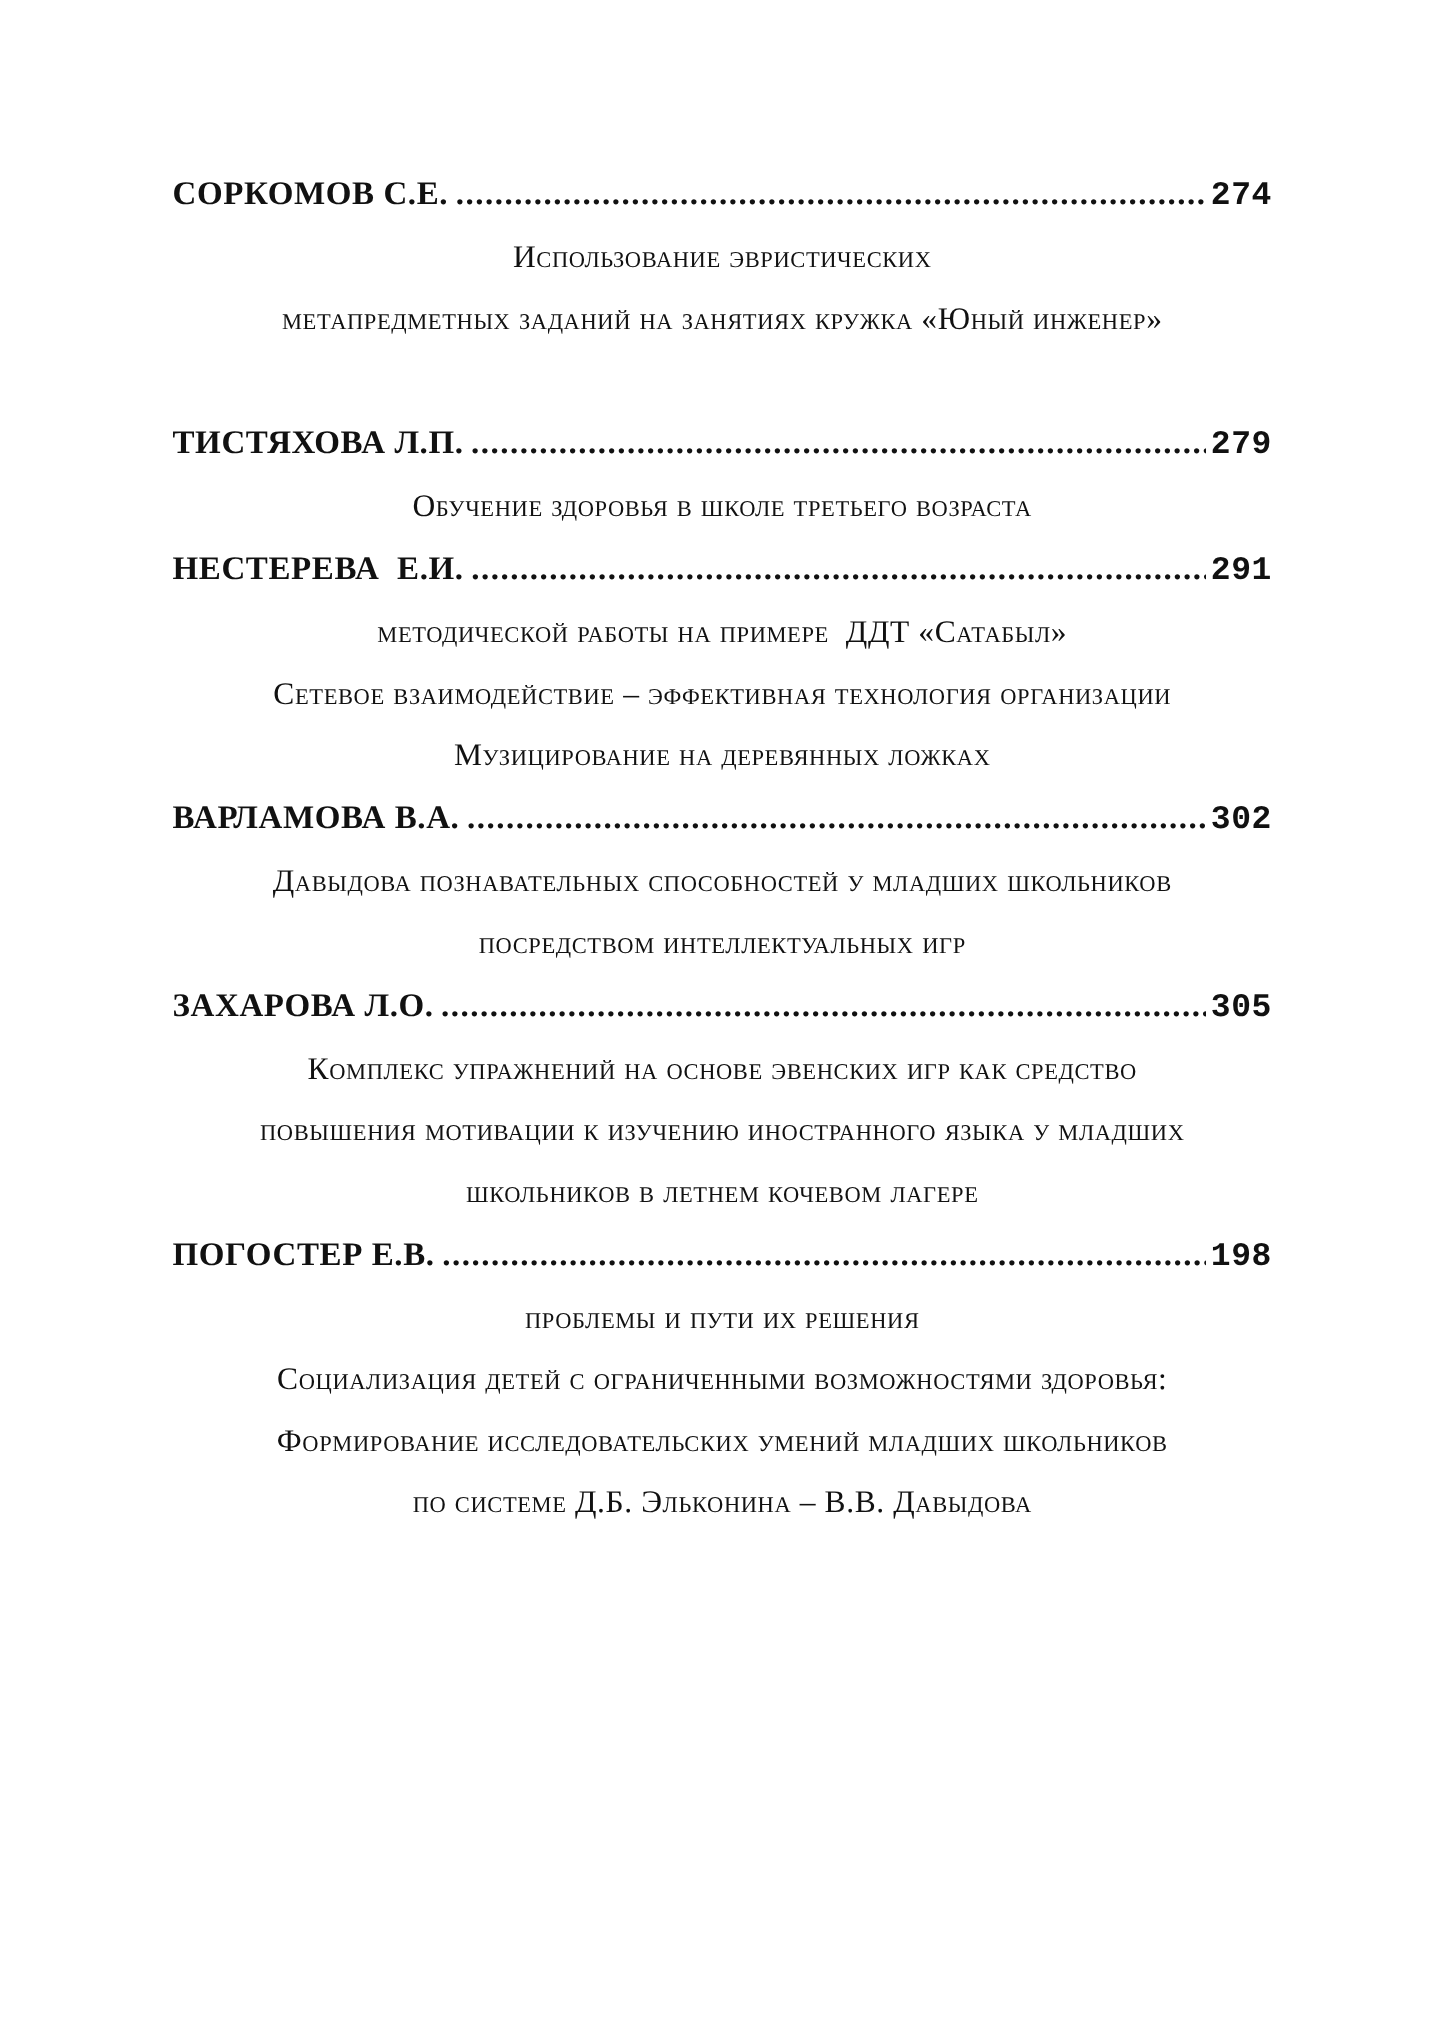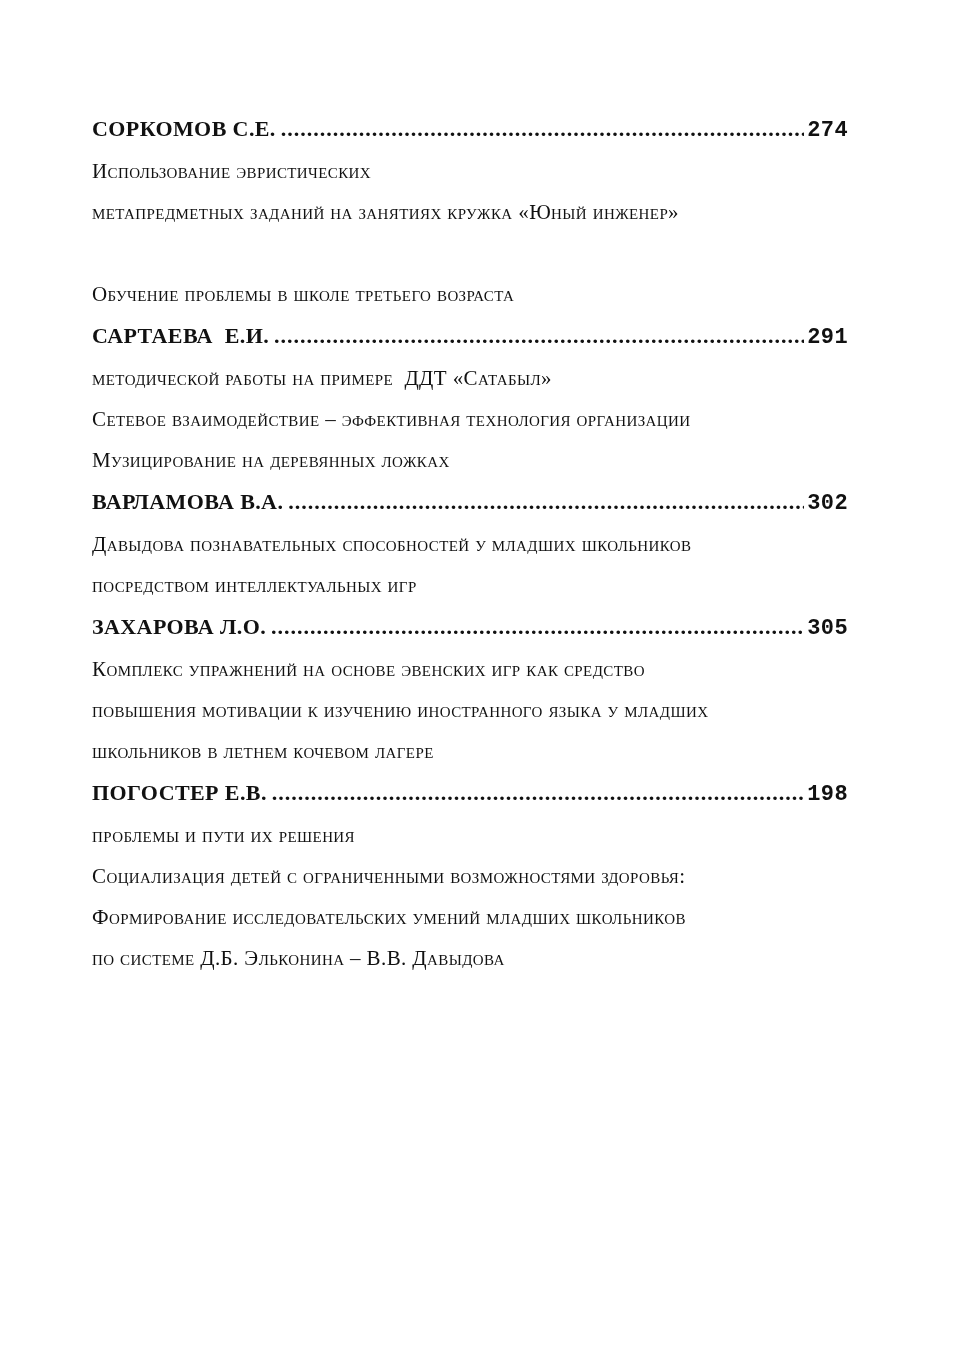--- a/index.html
+++ b/index.html
@@ -7,21 +7,21 @@
     padding: 0;
     background: #ffffff;
   }
   .page {
     position: relative;
     width: 964px;
     height: 1361px;
     margin: 0 auto;
     background: #ffffff;
     box-sizing: border-box;
-    padding: 108px 116px 0 92px;
+    padding: 108px 116px 0 115px;
     font-family: "Liberation Serif", "DejaVu Serif", serif;
     color: #111111;
     overflow: hidden;
   }
   .entry { margin: 0; }
   .entry-head {
     display: flex;
     align-items: baseline;
     font-weight: bold;
     font-size: 22px;
@@ -35,20 +35,21 @@
     overflow: hidden;
     white-space: nowrap;
     margin: 0 3px 0 5px;
     letter-spacing: 1px;
   }
   .leader::after {
     content: "........................................................................................................................................................................";
   }
   .pagenum { flex: 0 0 auto; font-family: Liberation Mono, monospace; }
   .title-line {
+    text-align: center;
     font-variant: small-caps;
     font-size: 21px;
     line-height: 41px;
     letter-spacing: 0.4px;
     white-space: pre-wrap;
   }
   .blank-line { height: 41px; }
 </style>
 </head>
 <body>
@@ -61,26 +62,31 @@
       <span class="leader"></span>
       <span class="pagenum">274</span>
     </div>
     <div class="title-line">Использование эвристических</div>
     <div class="title-line">метапредметных заданий на занятиях кружка «Юный инженер»</div>
   </section>
 
   <div class="blank-line"></div>
 
   <section class="entry">
-    <div class="title-line">Обучение проблемы в школе третьего возраста</div>
+    <div class="entry-head">
+      <span class="author">ТИСТЯХОВА Л.П.</span>
+      <span class="leader"></span>
+      <span class="pagenum">279</span>
+    </div>
+    <div class="title-line">Обучение здоровья в школе третьего возраста</div>
   </section>
 
   <section class="entry">
     <div class="entry-head">
-      <span class="author">САРТАЕВА  Е.И.</span>
+      <span class="author">НЕСТЕРЕВА  Е.И.</span>
       <span class="leader"></span>
       <span class="pagenum">291</span>
     </div>
     <div class="title-line">методической работы на примере  ДДТ «Сатабыл»</div>
     <div class="title-line">Сетевое взаимодействие – эффективная технология организации</div>
   </section>
 
   <section class="entry">
     <div class="title-line">Музицирование на деревянных ложках</div>
   </section>

